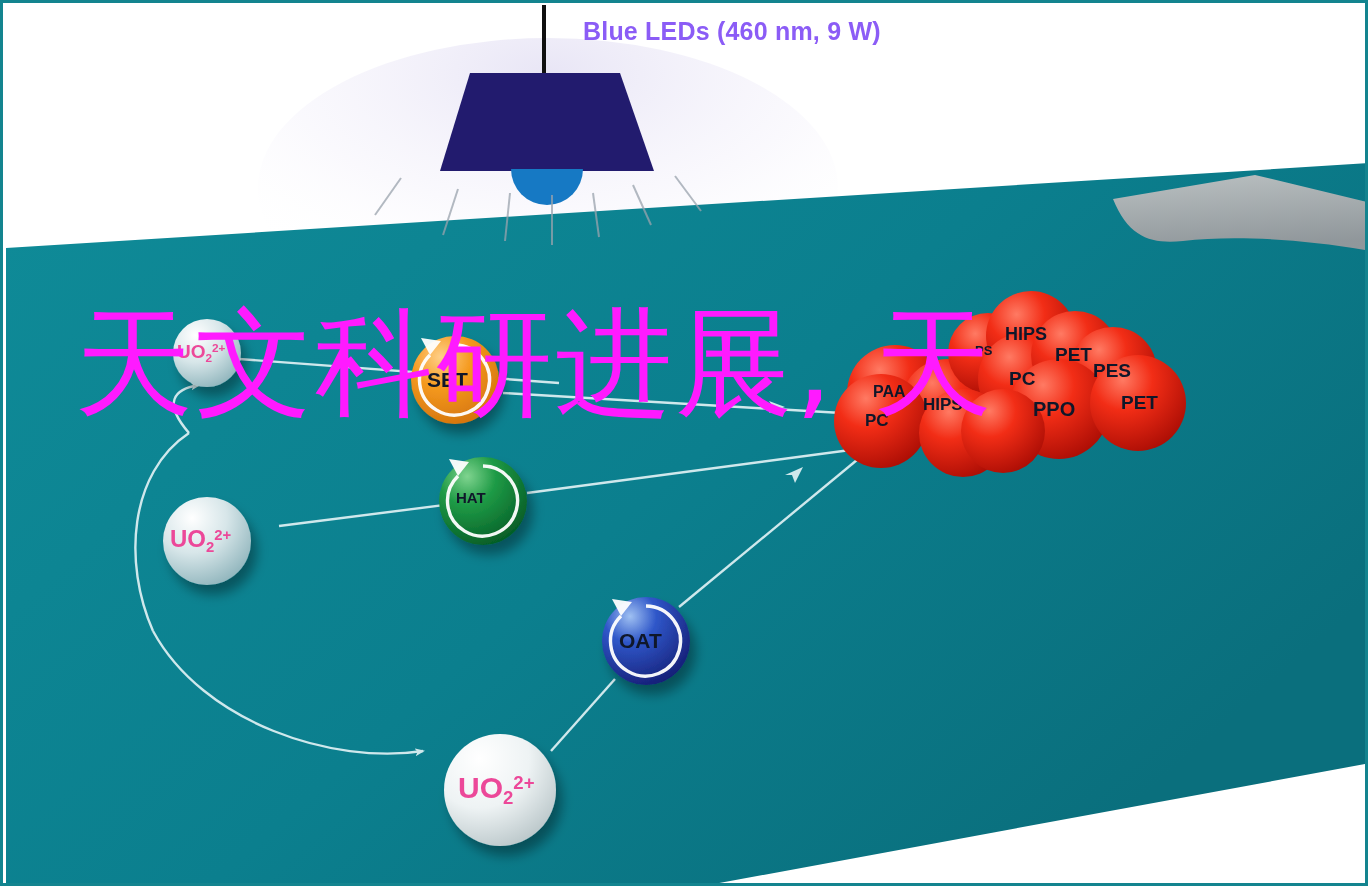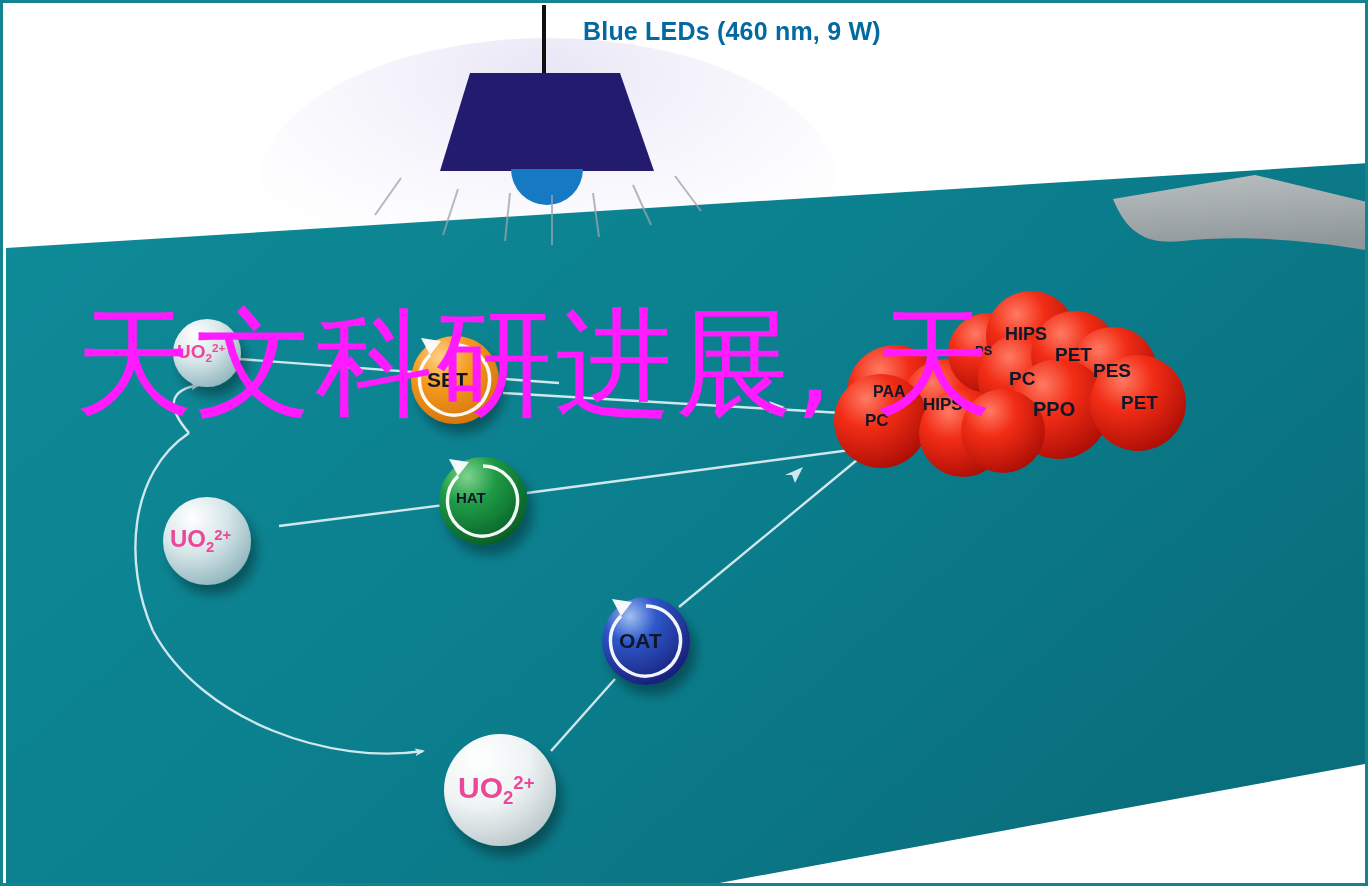--- a/index.html
+++ b/index.html
@@ -20,21 +20,21 @@
   }
   .layer{position:absolute;left:0;top:0;width:1368px;height:886px;}
   svg.layer{display:block;}
 
   
   #lamp-label{
     position:absolute;
     left:580px;top:14px;
     font-size:25px;
     font-weight:bold;
-    color:#0369a1;
+    color:#8b5cf6;
     letter-spacing:.2px;
     white-space:nowrap;
   }
 
   
   .sphere-label{
     position:absolute;
     white-space:nowrap;
     pointer-events:none;
     font-weight:bold;

